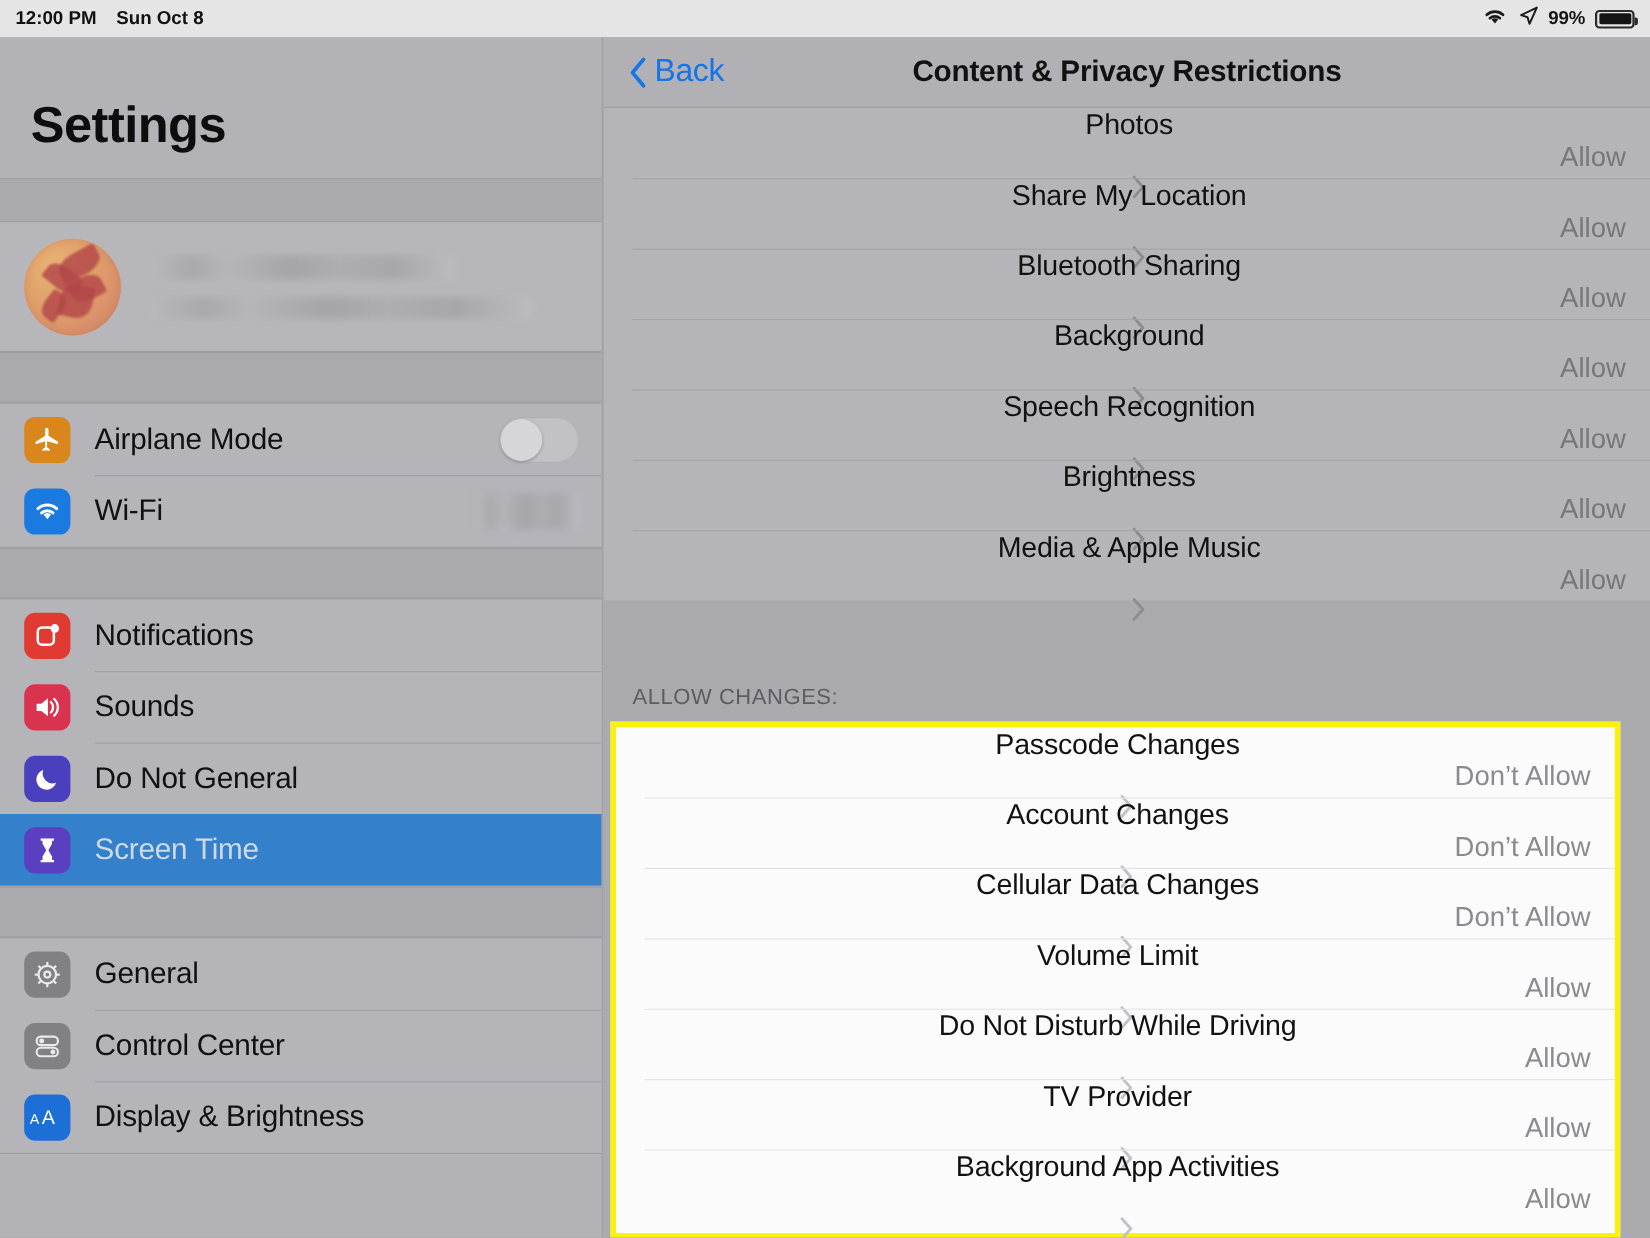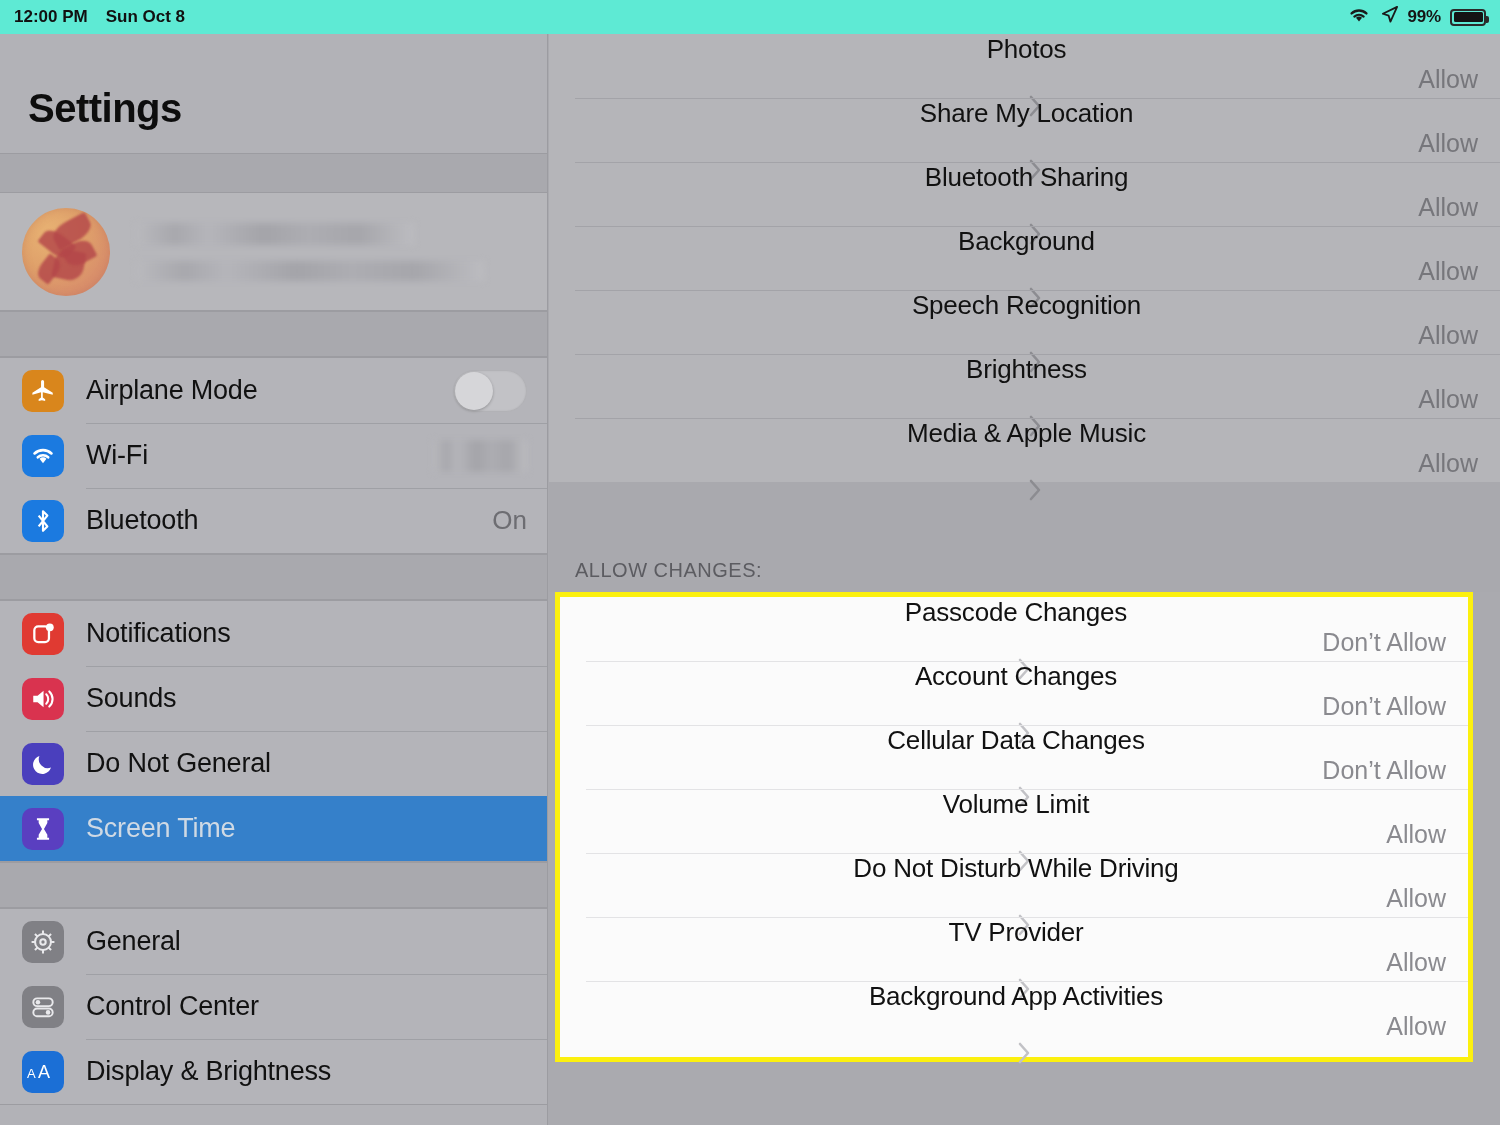--- a/index.html
+++ b/index.html
@@ -12,21 +12,21 @@
   #screen {
     position: relative;
     width: 1500px; height: 1125px;
     background: #aaaaaf;
   }
 
   
   #status-bar {
     position: absolute; top: 0; left: 0;
     width: 1500px; height: 34px;
-    background: #5eead4;
+    background: #e5e5e5;
     display: flex; align-items: center;
     padding: 0 14px 0 14px;
     font-size: 17px; font-weight: bold; color: #111;
   }
   #status-left { display: flex; align-items: center; gap: 18px; }
   #status-right {
     margin-left: auto; display: flex; align-items: center; gap: 9px;
   }
   .sb-pct { font-size: 17px; font-weight: bold; color: #151515; letter-spacing: -.2px;}
   .battery-shell {
@@ -42,21 +42,21 @@
 
   
   #sidebar {
     position: absolute; top: 34px; left: 0;
     width: 548px; height: 1091px;
     background: #b2b2b7;
     border-right: 1px solid #9c9ca1;
     overflow: hidden;
   }
   #settings-title {
-    font-size: 40px; font-weight: bold; color: #0d0d0d;
+    font-size: 46px; font-weight: bold; color: #0d0d0d;
     padding: 52px 0 22px 28px; letter-spacing: -0.5px;
   }
   .sb-gap { background: #a9a9ae; height: 40px; border-top:1px solid #9c9ca1; border-bottom:1px solid #9c9ca1;}
   .sb-gap.small { height: 46px; }
 
   #profile-row {
     background: #b7b7bb; height: 118px;
     display: flex; align-items: center; padding-left: 22px;
     border-bottom: 1px solid #9c9ca1;
   }
@@ -238,29 +238,20 @@
         <span class="sb-icon" style="background:#1b7ae0">
           <svg width="26" height="22" viewBox="0 0 24 20">
             <path d="M12 16.6 L15.2 12.6 A5 5 0 0 0 8.8 12.6 Z" fill="#fff"></path>
             <path d="M4.2 7.6 A11.4 11.4 0 0 1 19.8 7.6" stroke="#fff" stroke-width="2.5" fill="none" stroke-linecap="round"></path>
             <path d="M7.2 11.2 A7.2 7.2 0 0 1 16.8 11.2" stroke="#fff" stroke-width="2.4" fill="none" stroke-linecap="round"></path>
           </svg>
         </span>
         <span class="sb-label">Wi-Fi</span>
         <span class="redact sb-redact"></span>
       </div>
-      <div class="sb-row">
-        <span class="sb-icon" style="background:#1b7ae0">
-          <svg width="22" height="26" viewBox="0 0 16 24">
-              <path fill="none" stroke="#fff" stroke-width="2" stroke-linejoin="round" d="M4 7 L12 17 L8 21 V3 L12 7 L4 17"></path>
-            </svg>
-        </span>
-        <span class="sb-label">Bluetooth</span>
-        <span class="sb-value">On</span>
-      </div>
     </div>
 
     <div class="sb-gap small"></div>
 
     <div class="sb-group">
       <div class="sb-row">
         <span class="sb-icon" style="background:#e03a32">
           <svg width="26" height="26" viewBox="0 0 24 24">
             <rect x="4" y="5" width="13.5" height="14.5" rx="3.6" fill="none" stroke="#fff" stroke-width="2.1"></rect>
             <circle cx="18.3" cy="5.8" r="3.6" fill="#fff"></circle>
@@ -328,20 +319,31 @@
             <text x="1" y="18" font-family="Liberation Sans, sans-serif" font-size="13" fill="#fff">A</text>
             <text x="12" y="18" font-family="Liberation Sans, sans-serif" font-size="18" fill="#fff">A</text>
           </svg>
         </span>
         <span class="sb-label">Display &amp; Brightness</span>
       </div>
     </div>
   </div>
 
   <div id="content">
+    <div id="nav-bar">
+      <div id="back-btn">
+        <span>
+          <svg width="18" height="30" viewBox="0 0 18 30">
+              <path d="M14 3 L4 15 L14 27" fill="none" stroke="#1375e8" stroke-width="3.4" stroke-linecap="round" stroke-linejoin="round"></path>
+            </svg>
+        </span>
+        <span>Back</span>
+      </div>
+      <div id="nav-title">Content &amp; Privacy Restrictions</div>
+    </div>
 
     <div class="c-group">
       <div class="c-row">
         <span class="c-label">Photos</span>
         <span class="c-value">Allow</span>
         <span class="chev">
             <svg width="14" height="24" viewBox="0 0 14 24">
               <path d="M3 3 L11 12 L3 21" fill="none" stroke="currentColor" stroke-width="2.6" stroke-linecap="round" stroke-linejoin="round"></path>
             </svg>
           </span>

